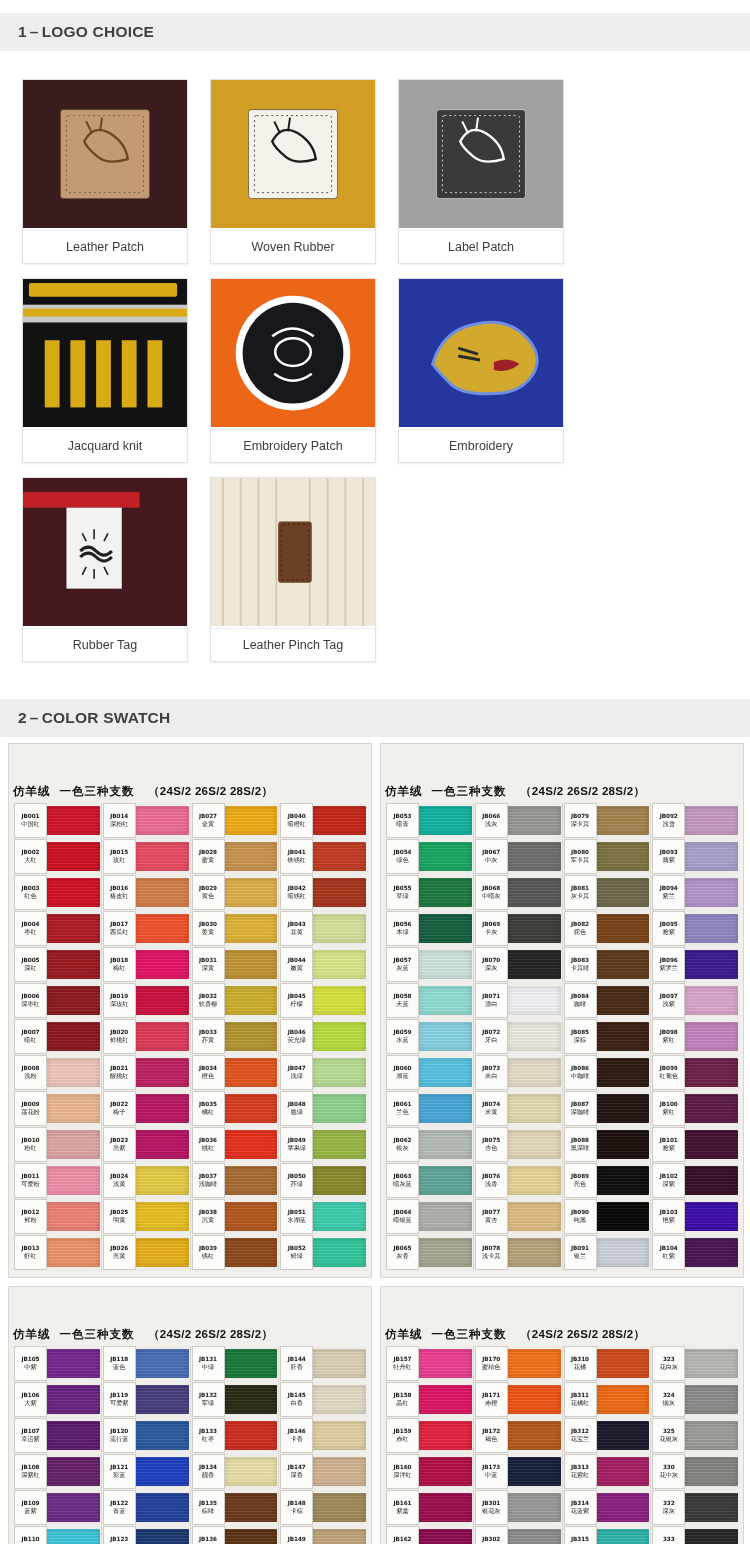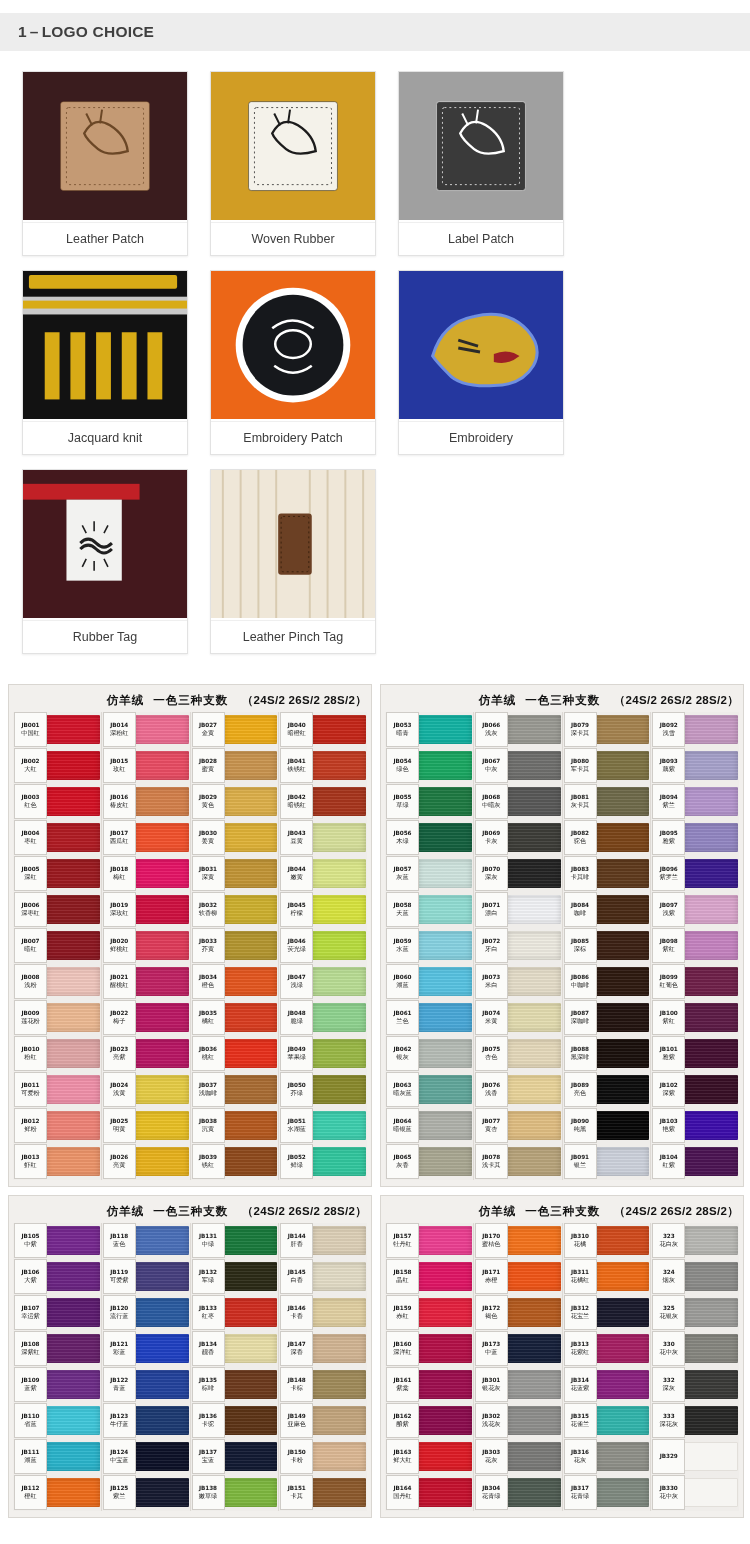--- a/index.html
+++ b/index.html
@@ -29,21 +29,21 @@
     letter-spacing: .2px;
     margin: 13px 0 0 0;
   }
   .section-bar .sec-num { font-weight: bold; }
   .section-bar .sec-dash { padding: 0 3px; }
 
   
   .logo-grid {
     display: flex;
     flex-wrap: wrap;
-    padding: 20px 0 10px 0;
+    padding: 28px 0 10px 0;
     justify-content: flex-start;
   }
   .logo-cell {
     width: 166px;
     margin: 0 0 14px 22px;
     background: #fff;
     border: 1px solid #e2e2e2;
     box-shadow: 0 1px 2px rgba(0,0,0,.07);
     overflow: hidden;
   }
@@ -75,28 +75,29 @@
   }
   .swatch-panel {
     width: 364px;
     margin: 4px 0 4px 8px;
     background: #f2f0ed;
     border: 1px solid #d9d6d1;
     padding: 4px 4px 6px 4px;
     position: relative;
   }
   .swatch-head {
-    text-align: right;
+    text-align: left;
     font-size: 11.5px;
     font-weight: bold;
     color: #121212;
     padding: 4px 0 4px 0;
     letter-spacing: .5px;
     white-space: nowrap;
     font-family: "DejaVu Sans", "Liberation Sans", sans-serif;
+    margin-top: 32px;
   }
   .swatch-head .cnt { letter-spacing: 1px; }
   .swatch-head .den { font-family: "Liberation Sans", sans-serif; letter-spacing:.3px; }
   .swatch-cols {
     display: flex;
     gap: 0px;
     background: #efedea;
   }
   .swatch-col {
     flex: 1 1 0;
@@ -280,20 +281,23 @@
       </g>
       <rect x="68" y="44" width="34" height="62" rx="3" fill="#6b4024"></rect>
       <rect x="71" y="47" width="28" height="56" rx="2" fill="none" stroke="#3c230f" stroke-dasharray="2 3"></rect>
       <rect width="166" height="150" fill="none"></rect>
     </svg>
         </div>
      <div class="logo-caption">Leather Pinch Tag</div>
       </div>
     </div>
 
+  <div class="section-bar">
+    <span class="sec-num">2</span><span class="sec-dash">–</span><span>COLOR SWATCH</span>
+  </div>
 
   <div class="swatch-wrap" id="swatch-wrap">
       <div class="swatch-panel">
         <div class="swatch-head"><span class="cnt">仿羊绒</span>&nbsp;&nbsp;<span class="cnt">一色三种支数</span>&nbsp;&nbsp;&nbsp;<span class="den">（24S/2  26S/2  28S/2）</span></div>
         <div class="swatch-cols">
           <div class="swatch-col">
             <div class="swatch-row">
               <div class="swatch-tag">
            <span class="code">JB001</span>
            <span class="cname">中国红</span>

